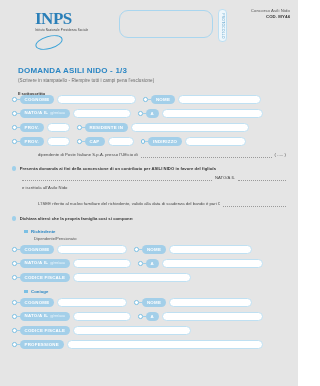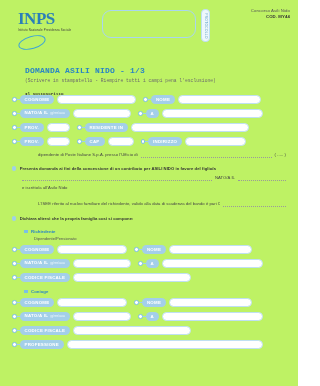--- a/index.html
+++ b/index.html
@@ -2,21 +2,21 @@
 <html><head>
 <meta charset="utf-8">
 <style>
   * { box-sizing: border-box; margin: 0; padding: 0; }
   html, body {
     width: 298px; height: 386px;
     background: #ffffff;
     font-family: "Liberation Sans", sans-serif;
     overflow: hidden;
   }
-  .page { position: relative; width: 298px; height: 386px; background:#bef264; }
+  .page { position: relative; width: 298px; height: 386px; background:#e5e5e5;padding-left:17px; }
 
   
   .header { position: relative; height: 60px; }
 
   .logo-wrap { position:absolute; left:18px; top:10px; width:80px; }
   .logo-mark {
     font-family: "Liberation Serif", serif;
     font-weight: bold;
     font-size: 17px;
     letter-spacing: -0.5px;
@@ -64,21 +64,21 @@
     position:absolute; right: 8px; top: 8px;
     text-align: right;
     font-size: 4.3px;
     color: #555;
     line-height: 6px;
     letter-spacing: .1px;
   }
   .corner-title .b { font-weight: bold; color:#333; }
 
   
-  .title-block { position:absolute; left:25px; top:66px;font-family:Liberation Mono, monospace; }
+  .title-block { position:absolute; left:18px; top:66px; }
   .doc-title {
     font-size: 8px; font-weight: bold;
     color: #2a86c4; letter-spacing: .2px;
   }
   .doc-sub {
     font-size: 4.6px; color: #6b6b6b;
     margin-top: 3px; letter-spacing: .05px;
   }
   .lead-label {
     font-size: 4.3px; color:#333; font-weight:bold;

